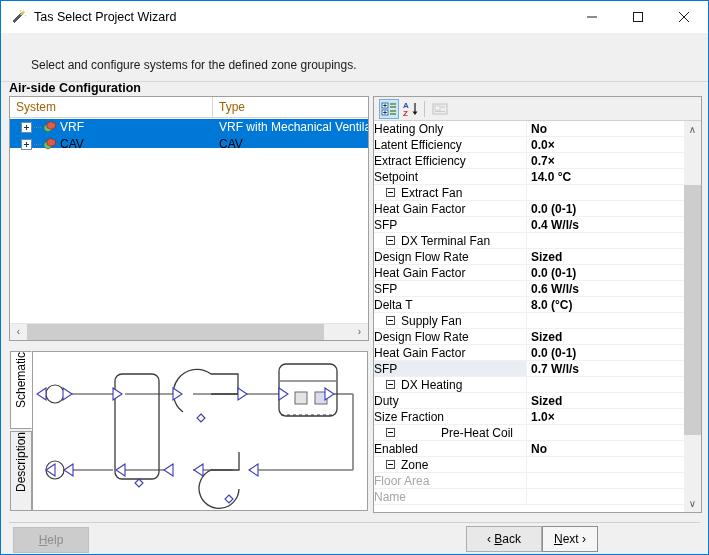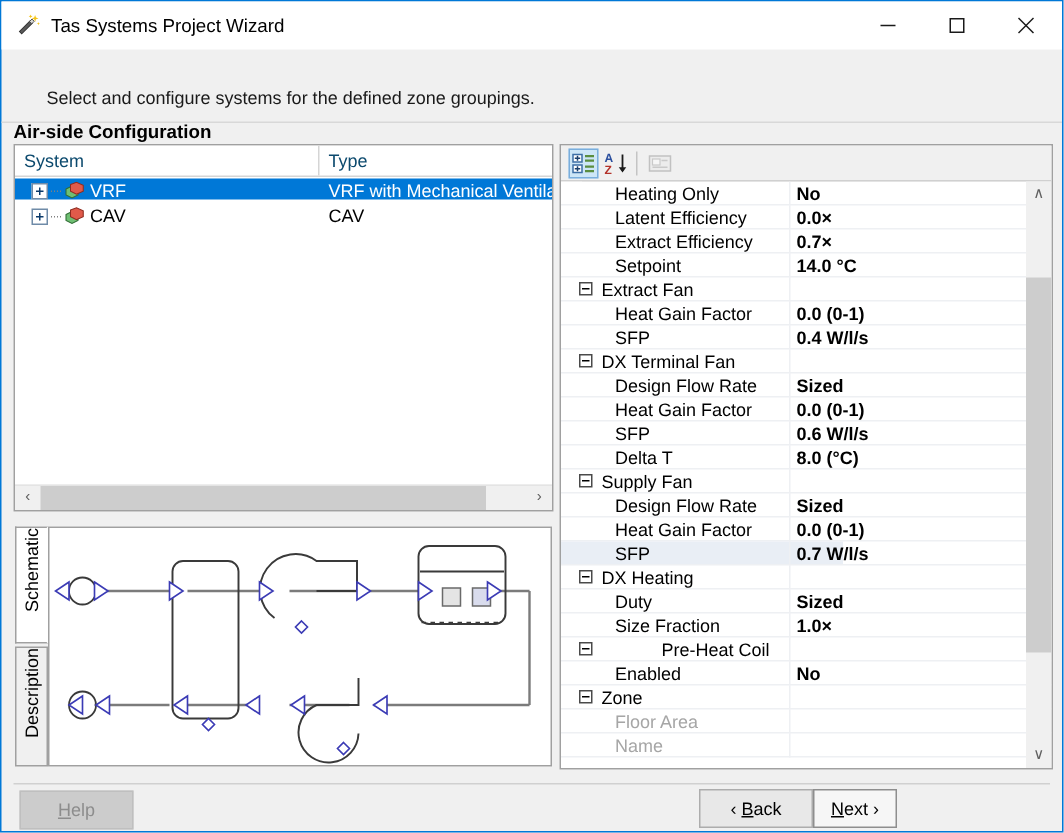--- a/index.html
+++ b/index.html
@@ -45,27 +45,27 @@
   
   #tree-panel{
     position:absolute;left:8px;top:95px;width:360px;height:245px;
     background:#ffffff;border:1px solid #a0a0a0;box-sizing:border-box;overflow:hidden;
   }
   #tree-header{
     position:absolute;left:0;top:0;width:358px;height:21px;background:#ffffff;
     border-bottom:1px solid #d5d5d5;box-sizing:border-box;
   }
   .th{
-    position:absolute;top:0;height:20px;line-height:20px;font-size:12px;color:#0c4a6e;
+    position:absolute;top:0;height:20px;line-height:20px;font-size:12px;color:#a16207;
     padding-left:6px;box-sizing:border-box;
   }
   #th-system{left:0;width:203px;border-right:1px solid #d5d5d5;}
   #th-type{left:203px;width:155px;}
   .trow{
-    position:absolute;left:0;width:358px;height:14px;font-size:12px;line-height:17px;
+    position:absolute;left:0;width:358px;height:29px;font-size:12px;line-height:17px;
     color:#000;
   }
   .trow.sel{background:#0078d7;color:#ffffff;}
   .t-exp{
     position:absolute;left:11px;top:3px;width:11px;height:11px;
     border:1px solid #6f8ba8;background:#ffffff;box-sizing:border-box;
   }
   .t-exp:before{
     content:"";position:absolute;left:2px;top:4px;width:5px;height:1px;background:#0b3a6b;
   }
@@ -143,21 +143,21 @@
   .prow .plabel{
     position:absolute;left:0;top:0;width:152px;height:15px;
     white-space:nowrap;overflow:hidden;color:#000;
   }
   .prow .pvalue{
     position:absolute;left:152px;top:0;width:175px;height:15px;
     padding-left:5px;box-sizing:border-box;white-space:nowrap;overflow:hidden;
     font-weight:bold;color:#000;
   }
   .prow.cat .plabel{padding-left:27px;}
-  .prow.item .plabel{padding-left:36px;}
+  .prow.item .plabel{}
   .prow.item.disabled .plabel{color:#a6a6a6;}
   .prow.selrow .plabel{background:#e9eef5;}
   .prow .pdiv{
     position:absolute;left:152px;top:0;width:1px;height:16px;background:#eef0f3;
   }
   .exp-box{
     position:absolute;left:12px;top:3px;width:9px;height:9px;
     border:1px solid #4a4a4a;background:#ffffff;box-sizing:border-box;
   }
   .exp-box:before{
@@ -198,21 +198,21 @@
   <div id="titlebar">
     <span id="title-icon">
       <svg width="18" height="18" viewBox="0 0 18 18">
         <path d="M4.5 14.5 L11.5 7.5 L10 6 L3 13 Z" fill="#5a5a5a" stroke="#303030" stroke-width="0.7"></path>
         <path d="M11.2 7.8 L12.8 6.2 L11.3 4.7 L9.7 6.3 Z" fill="#d8d8d8" stroke="#404040" stroke-width="0.6"></path>
         <path d="M13.4 2.0 l0.6 1.7 1.7 0.6 -1.7 0.6 -0.6 1.7 -0.6 -1.7 -1.7 -0.6 1.7 -0.6 z" fill="#f5c518"></path>
         <path d="M10.4 1.6 l0.35 0.95 0.95 0.35 -0.95 0.35 -0.35 0.95 -0.35 -0.95 -0.95 -0.35 0.95 -0.35 z" fill="#f5c518"></path>
         <path d="M15.6 6.6 l0.3 0.85 0.85 0.3 -0.85 0.3 -0.3 0.85 -0.3 -0.85 -0.85 -0.3 0.85 -0.3 z" fill="#f5c518"></path>
       </svg>
     </span>
-    <span id="title-text">Tas Systems Project Wizard</span>
+    <span id="title-text">Tas Select Project Wizard</span>
 
     <button class="winbtn" id="btn-min">
       <svg width="12" height="12" viewBox="0 0 12 12">
           <line x1="1" y1="6" x2="11" y2="6" stroke="#1a1a1a" stroke-width="1"></line>
         </svg>
     </button>
     <button class="winbtn" id="btn-max">
       <svg width="12" height="12" viewBox="0 0 12 12">
           <rect x="1.5" y="1.5" width="9" height="9" fill="none" stroke="#1a1a1a" stroke-width="1"></rect>
         </svg>

